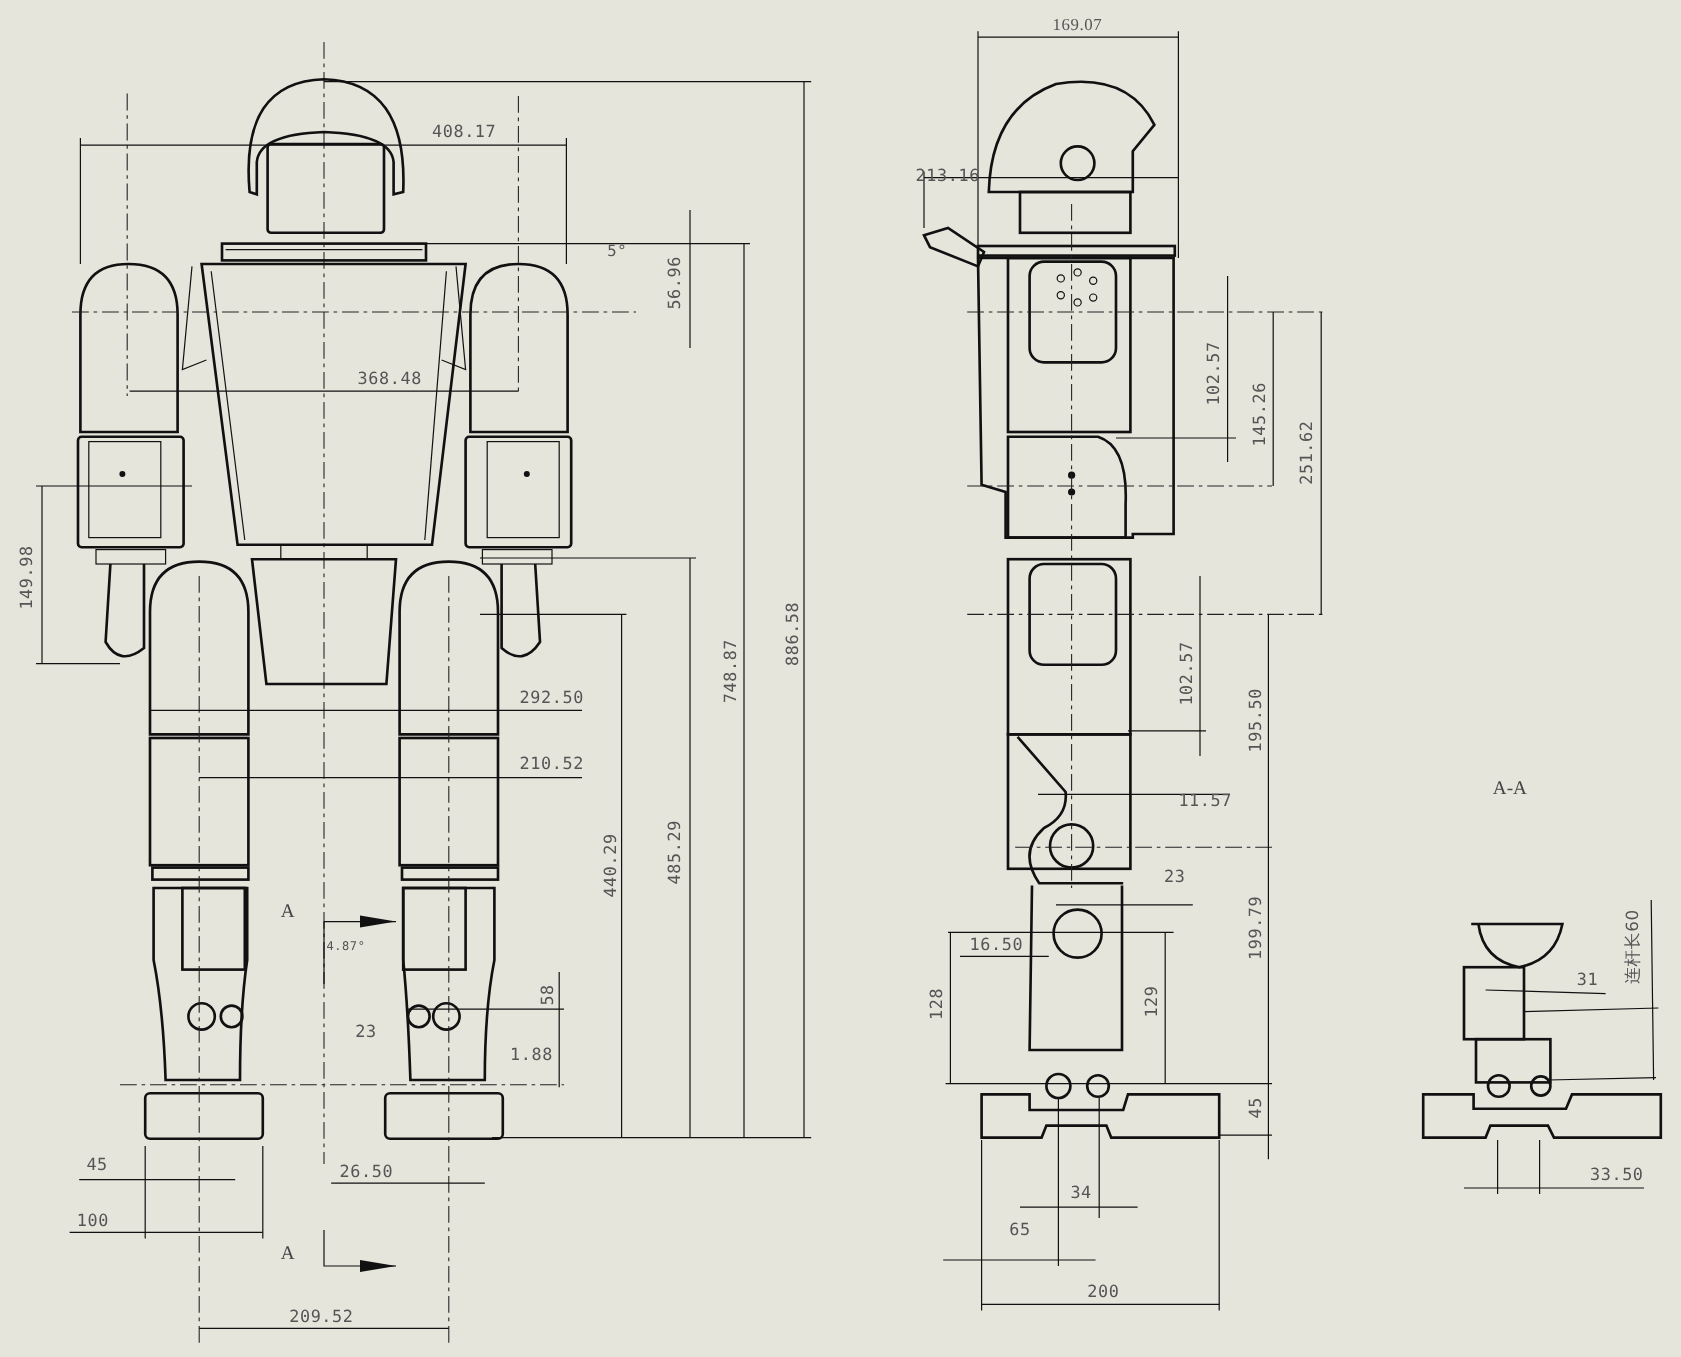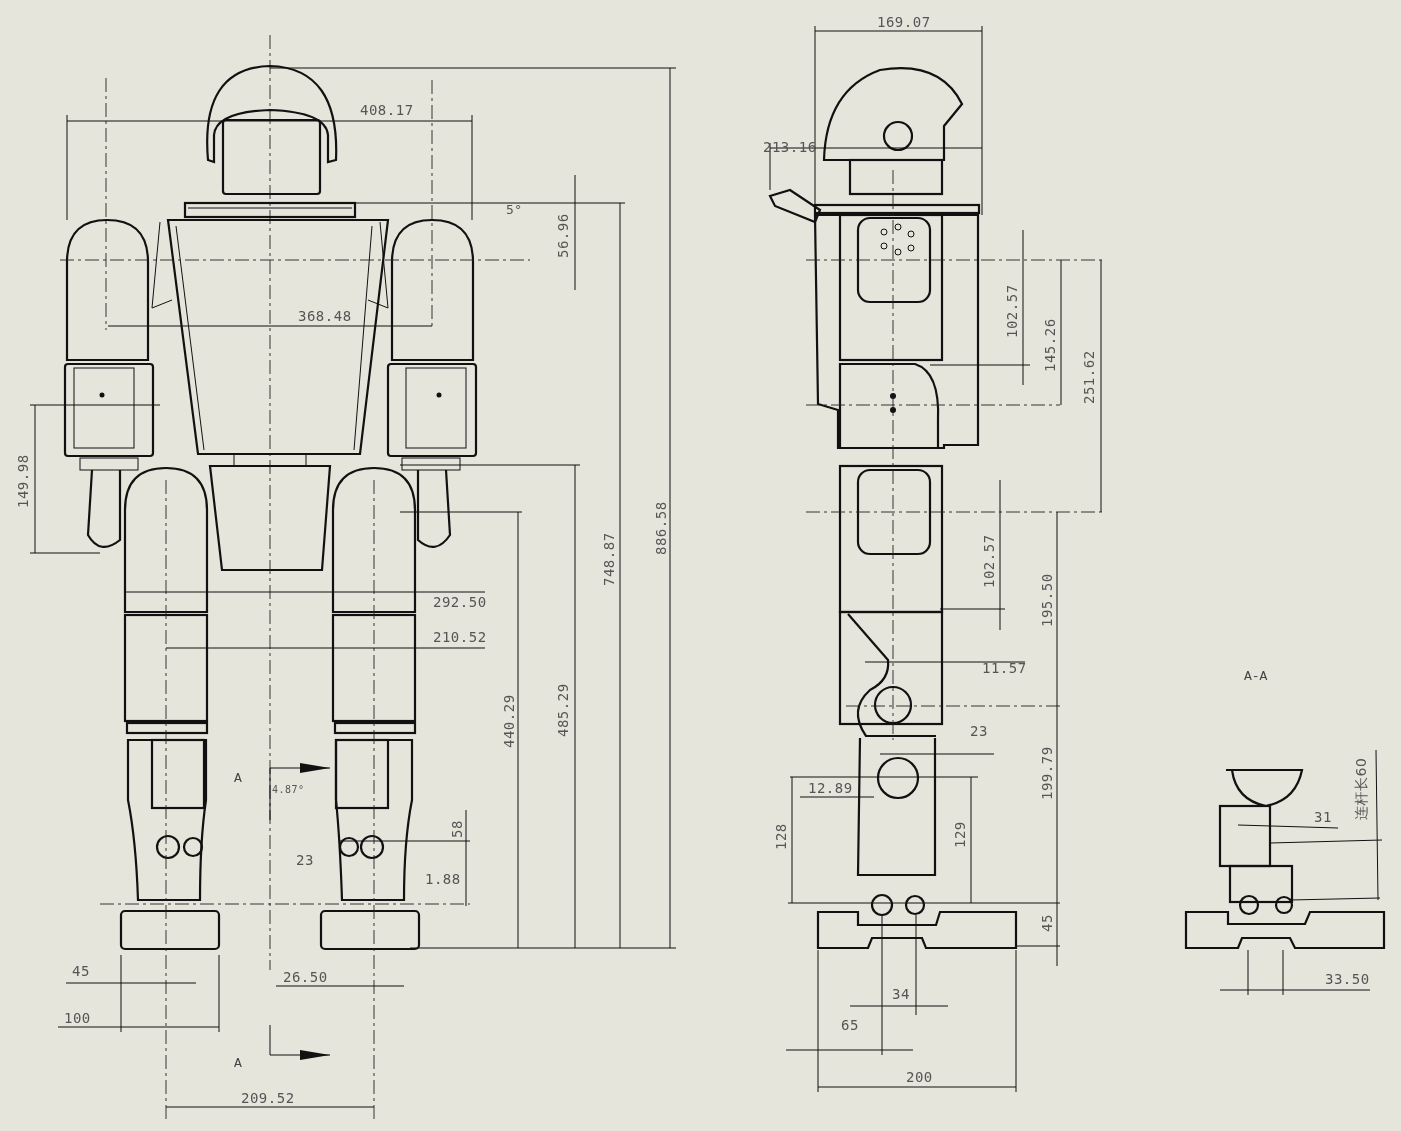--- a/index.html
+++ b/index.html
@@ -1,20 +1,20 @@
 <!DOCTYPE html>
 <html><head>
 <meta charset="utf-8">
 <style>
   html,body{margin:0;padding:0;background:#e5e5dc;}
   .canvas{position:relative;width:1401px;height:1131px;background:#e5e5dc;overflow:hidden;}
   svg{position:absolute;left:0;top:0;}
   .dim{position:absolute;font-family:"DejaVu Sans Mono","Liberation Mono",monospace;font-size:14px;color:#555;letter-spacing:0.5px;white-space:nowrap;line-height:1;}
   .v{transform-origin:left top;transform:rotate(-90deg);}
-  .lbl{position:absolute;font-family:Liberation Mono, monospace;font-size:13px;color:#444;line-height:1;margin-top:20px;}
+  .lbl{position:absolute;font-family:Liberation Serif, serif;font-size:16px;color:#444;line-height:1;}
   .s{stroke:#111;fill:none;stroke-width:2.2;}
   .t{stroke:#111;fill:none;stroke-width:1;}
   .c{stroke:#222;fill:none;stroke-width:0.9;stroke-dasharray:14 4 3 4;}
 </style>
 </head>
 <body>
 
 <div class="canvas">
 <svg width="1401" height="1131" viewBox="0 0 1401 1131">
 
@@ -200,44 +200,44 @@
 
 <span class="dim" style="left:360px;top:103px;">408.17</span>
 <span class="dim" style="left:298px;top:309px;">368.48</span>
 <span class="dim" style="left:506px;top:203px;font-size:13px;">5°</span>
 <span class="dim v" style="left:556px;top:258px;">56.96</span>
 <span class="dim v" style="left:16px;top:508px;">149.98</span>
 <span class="dim v" style="left:654px;top:555px;">886.58</span>
 <span class="dim v" style="left:602px;top:586px;">748.87</span>
 <span class="dim v" style="left:556px;top:737px;">485.29</span>
 <span class="dim v" style="left:502px;top:748px;">440.29</span>
-<span class="dim" style="left:433px;top:575px;margin-top:20px;">292.50</span>
+<span class="dim" style="left:433px;top:575px;">292.50</span>
 <span class="dim" style="left:433px;top:630px;">210.52</span>
 <span class="dim" style="left:272px;top:785px;font-size:10px;">4.87°</span>
 <span class="dim" style="left:296px;top:853px;">23</span>
 <span class="dim v" style="left:450px;top:838px;">58</span>
 <span class="dim" style="left:425px;top:872px;">1.88</span>
 <span class="dim" style="left:72px;top:964px;">45</span>
 <span class="dim" style="left:64px;top:1011px;">100</span>
 <span class="dim" style="left:283px;top:970px;">26.50</span>
 <span class="dim" style="left:241px;top:1091px;">209.52</span>
 <span class="lbl" style="left:234px;top:752px;">A</span>
 <span class="lbl" style="left:234px;top:1037px;">A</span>
 
-<span class="dim" style="left:877px;top:15px;">169.07</span>
+<span class="dim" style="left:877px;top:15px;font-family:Liberation Serif, serif;">169.07</span>
 <span class="dim" style="left:763px;top:140px;">213.16</span>
 <span class="dim v" style="left:1005px;top:338px;">102.57</span>
 <span class="dim v" style="left:1043px;top:372px;">145.26</span>
 <span class="dim v" style="left:1082px;top:404px;">251.62</span>
 <span class="dim v" style="left:982px;top:588px;">102.57</span>
 <span class="dim" style="left:982px;top:645px;margin-top:16px;">11.57</span>
 <span class="dim v" style="left:1040px;top:627px;">195.50</span>
 <span class="dim v" style="left:1040px;top:800px;">199.79</span>
 <span class="dim" style="left:970px;top:724px;">23</span>
-<span class="dim" style="left:808px;top:781px;">12.89</span>
+<span class="dim" style="left:808px;top:781px;">16.50</span>
 <span class="dim v" style="left:774px;top:850px;">128</span>
 <span class="dim v" style="left:953px;top:848px;">129</span>
 <span class="dim v" style="left:1040px;top:932px;">45</span>
 <span class="dim" style="left:892px;top:987px;">34</span>
 <span class="dim" style="left:841px;top:1018px;">65</span>
 <span class="dim" style="left:906px;top:1070px;">200</span>
 
 <span class="lbl" style="left:1244px;top:650px;">A-A</span>
 <span class="dim" style="left:1314px;top:810px;">31</span>
 <span class="dim v" style="left:1354px;top:820px;font-family:'DejaVu Sans',sans-serif;">连杆长60</span>

